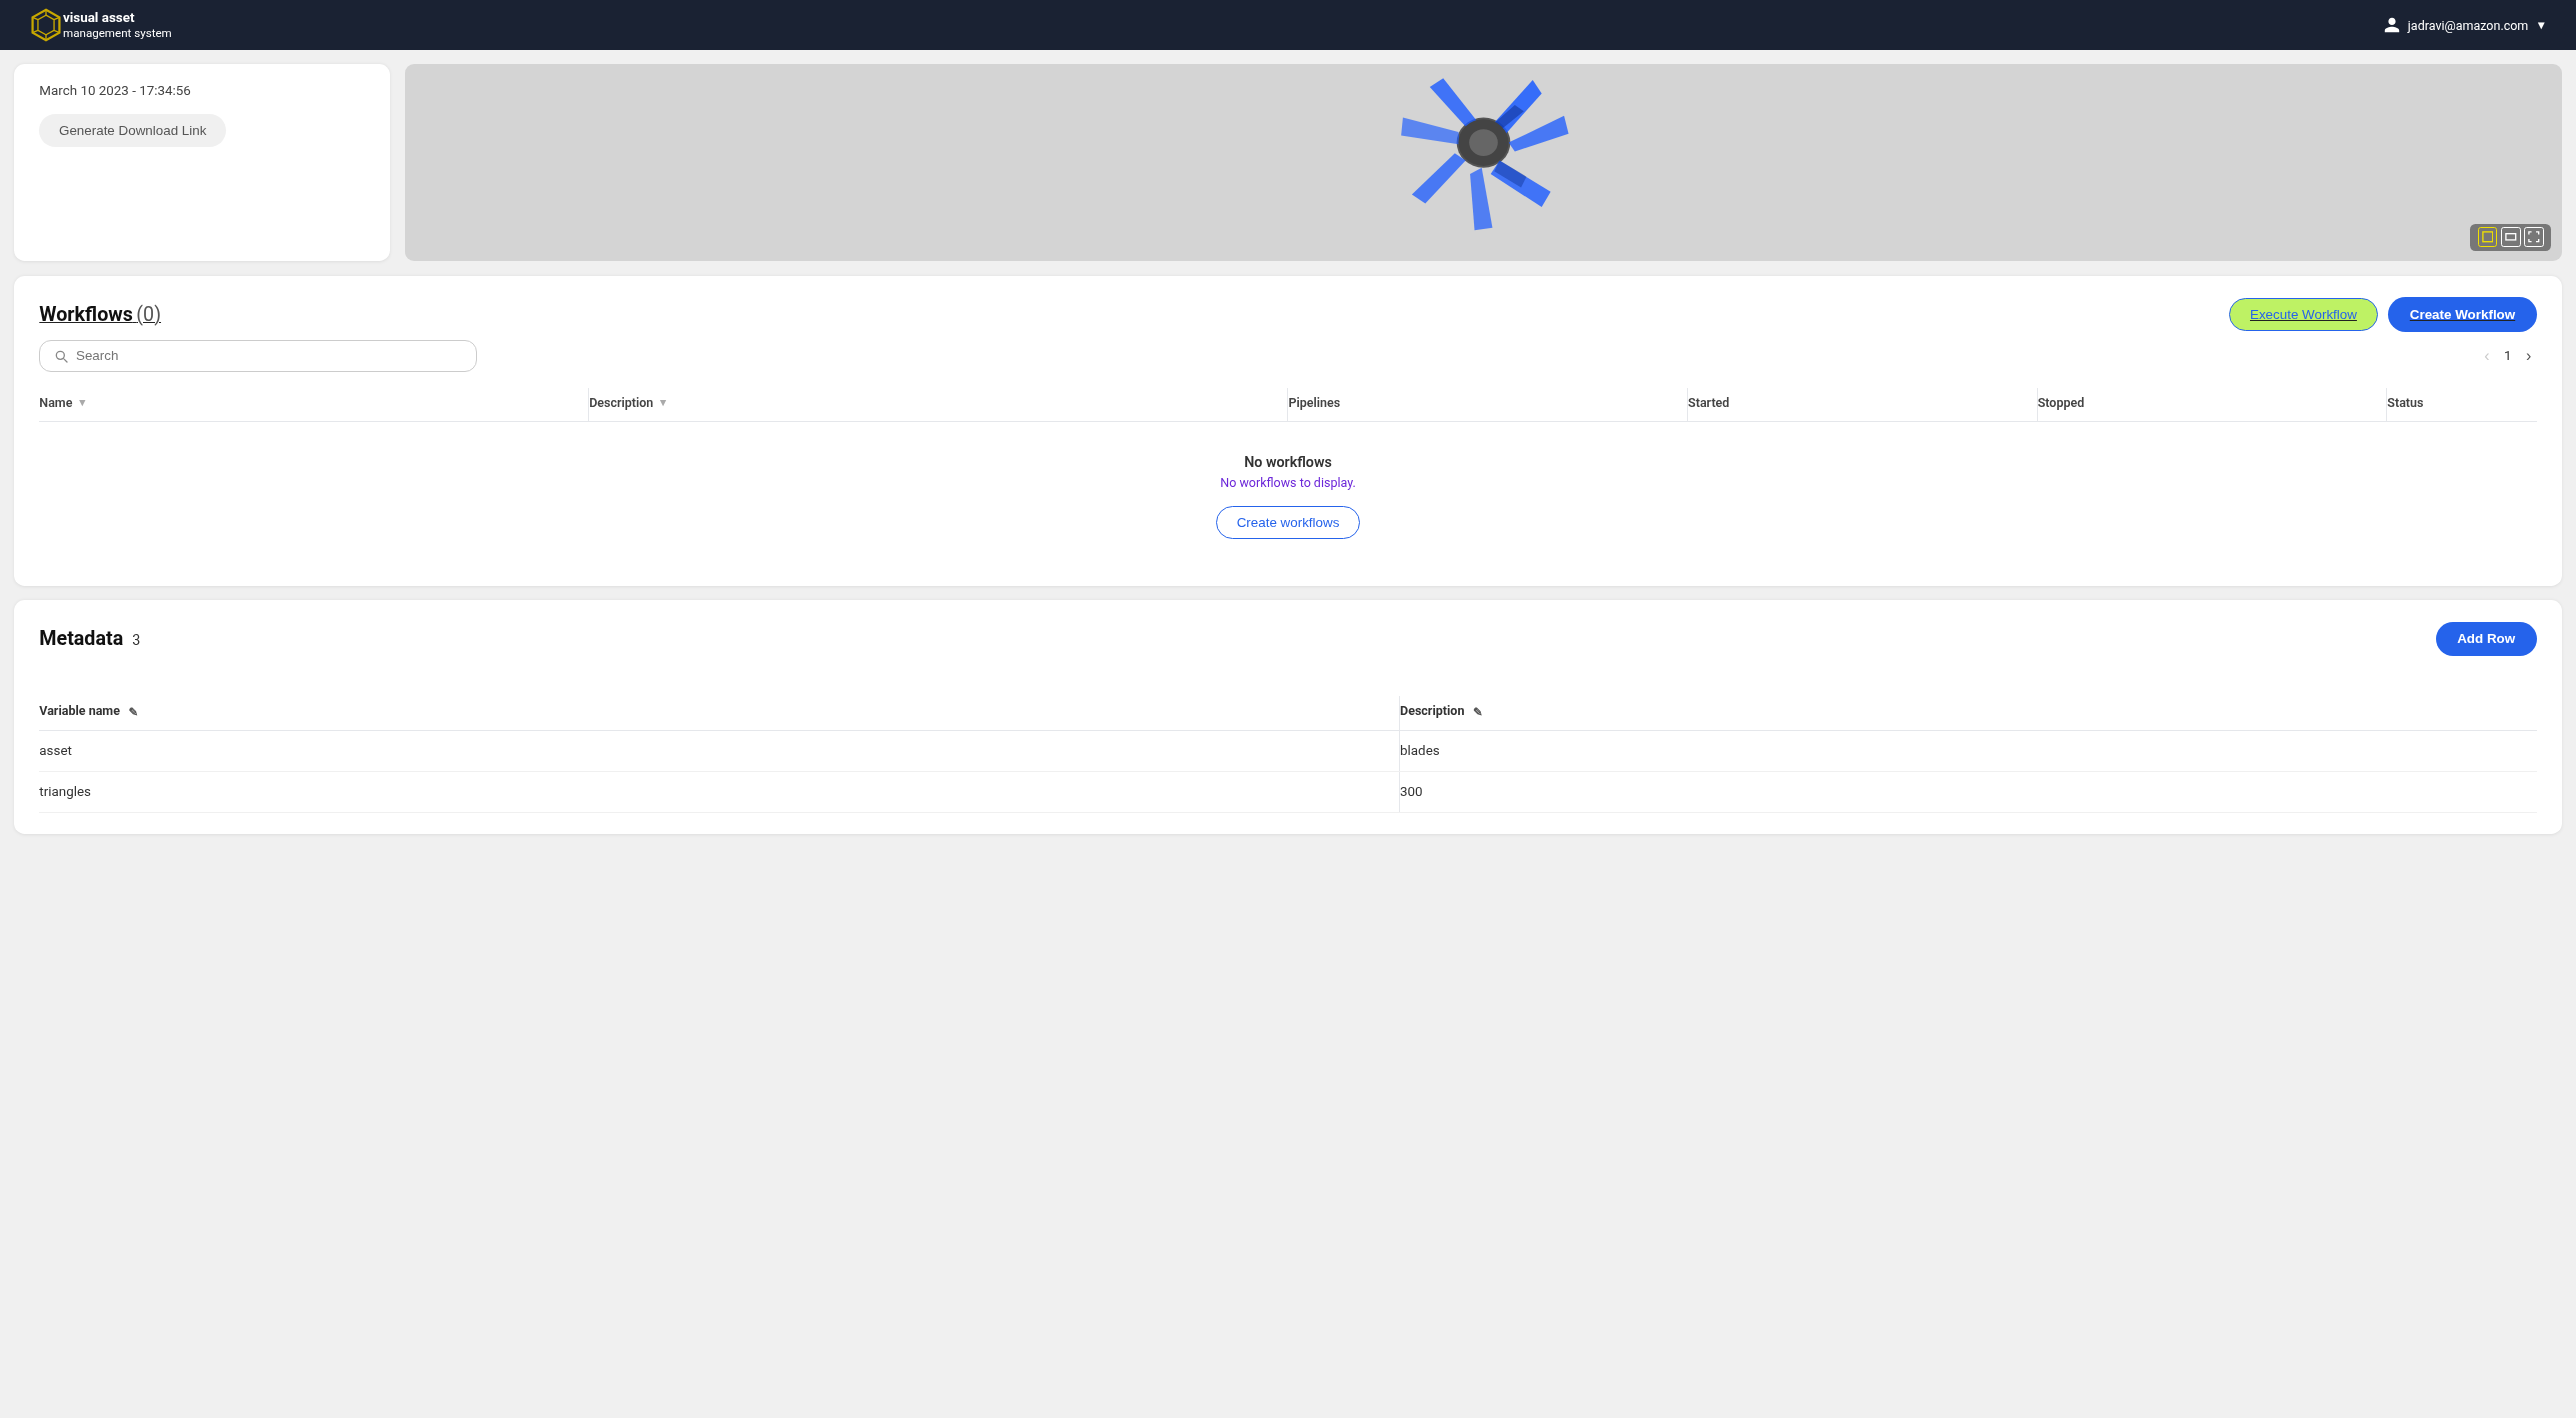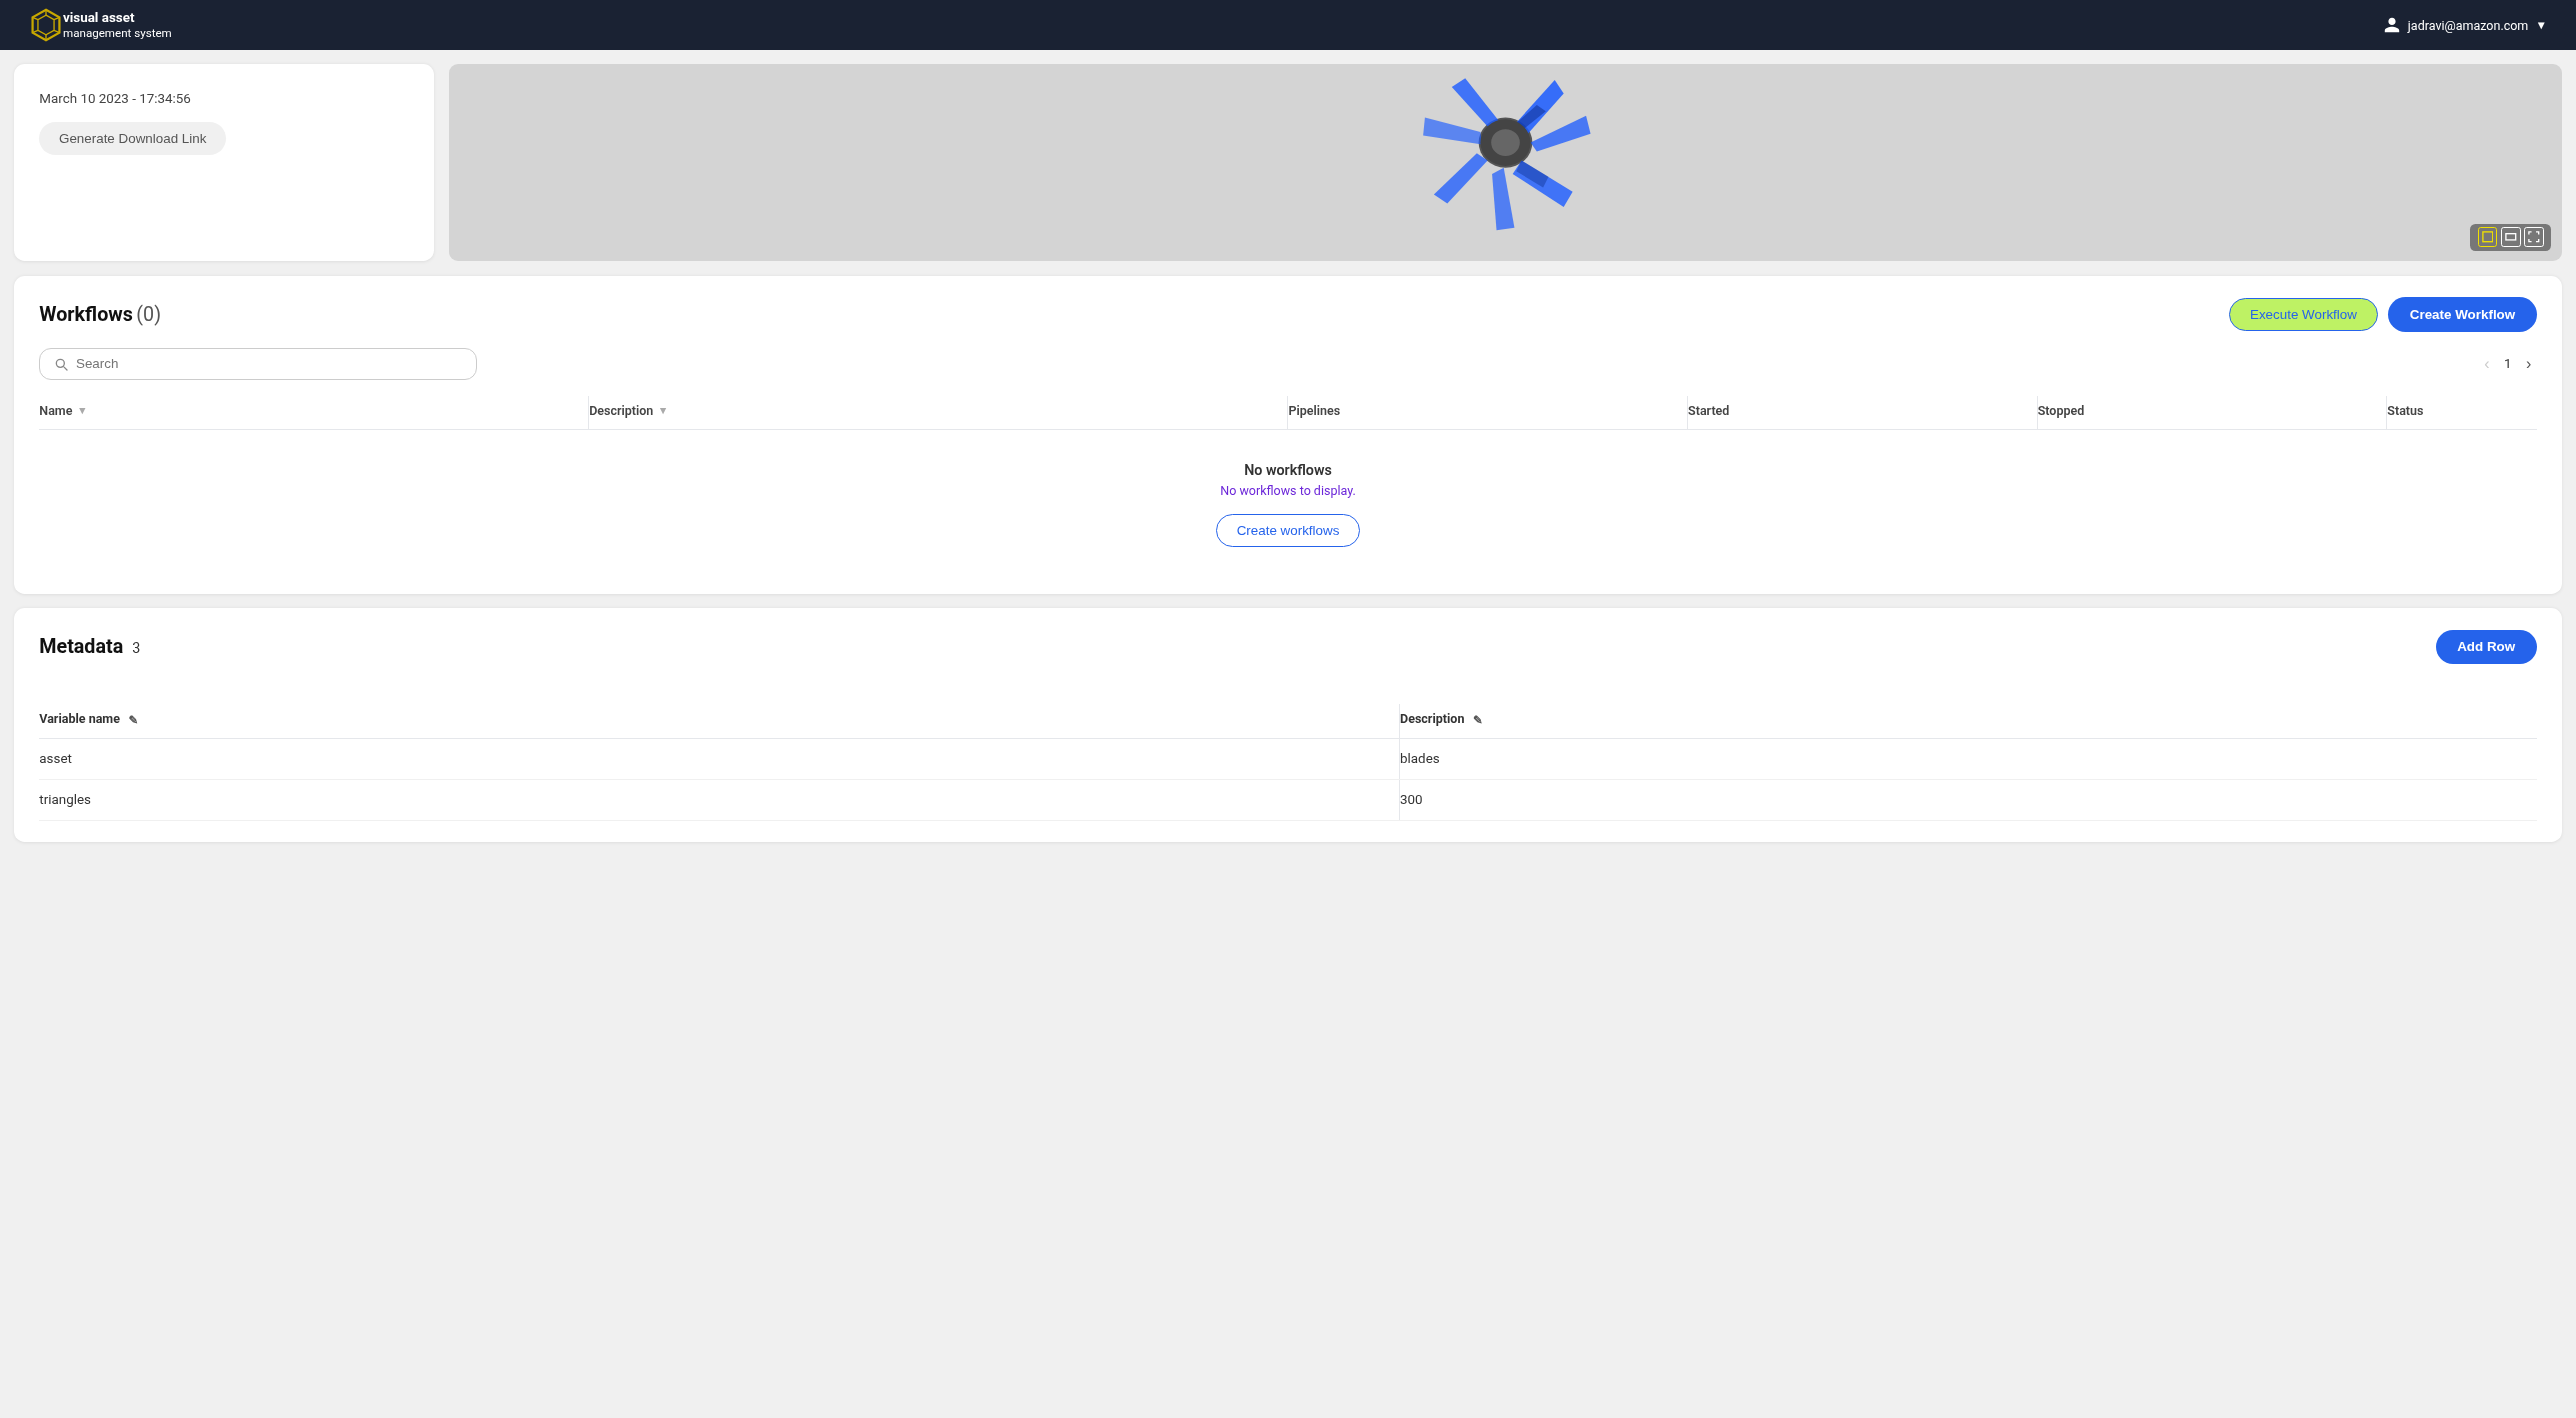--- a/index.html
+++ b/index.html
@@ -63,23 +63,23 @@
     .top-row {
       display: flex;
       gap: 0;
       background: #f0f0f0;
     }
 
     
     .left-card {
       background: #fff;
       border-radius: 10.7px;
-      padding: 27px 25px 25px 25px;
+      padding: 19px 25px 25px 25px;
       margin: 14.3px 0 14.3px 14.3px;
-      width: 420px;
+      width: 376px;
       flex-shrink: 0;
       box-shadow: 0 0.9px 3.6px rgba(0,0,0,0.08);
     }
     .left-card-date {
       font-size: 13.4px;
       color: #444;
       margin-bottom: 16px;
     }
     .generate-btn {
       background: #f0f0f0;
@@ -138,21 +138,22 @@
       margin: 0 14.3px 14.3px 14.3px;
       padding: 21.5px 25px;
       box-shadow: 0 0.9px 3.6px rgba(0,0,0,0.08);
     }
 
     
     .section-header {
       display: flex;
       align-items: center;
       justify-content: space-between;
-      margin-bottom: 16px;
+      margin-bottom: 8px;
+      text-decoration: underline;
     }
     .section-title {
       font-size: 19.7px;
       font-weight: 700;
       color: #111;
     }
     .header-actions {
       display: flex;
       gap: 10.7px;
       align-items: center;

